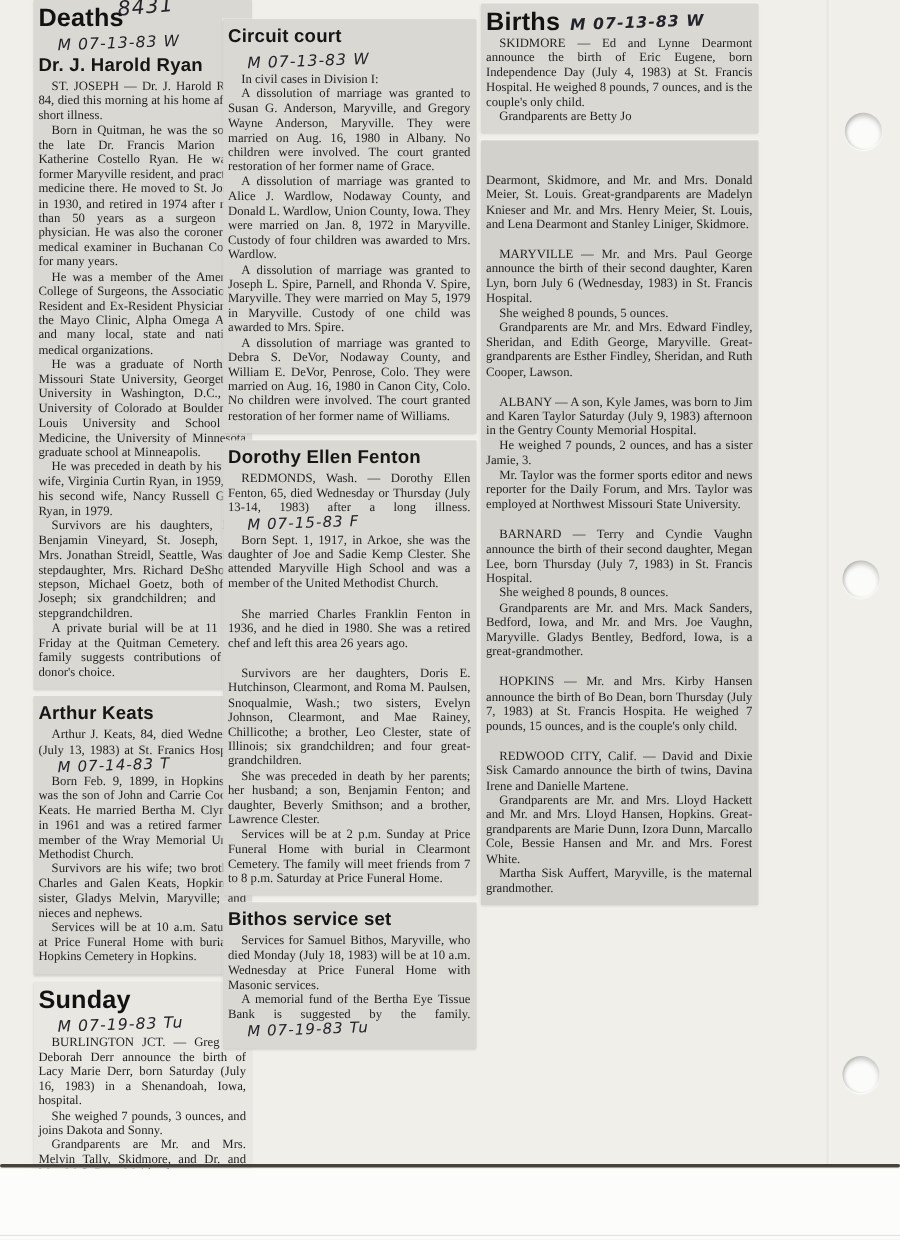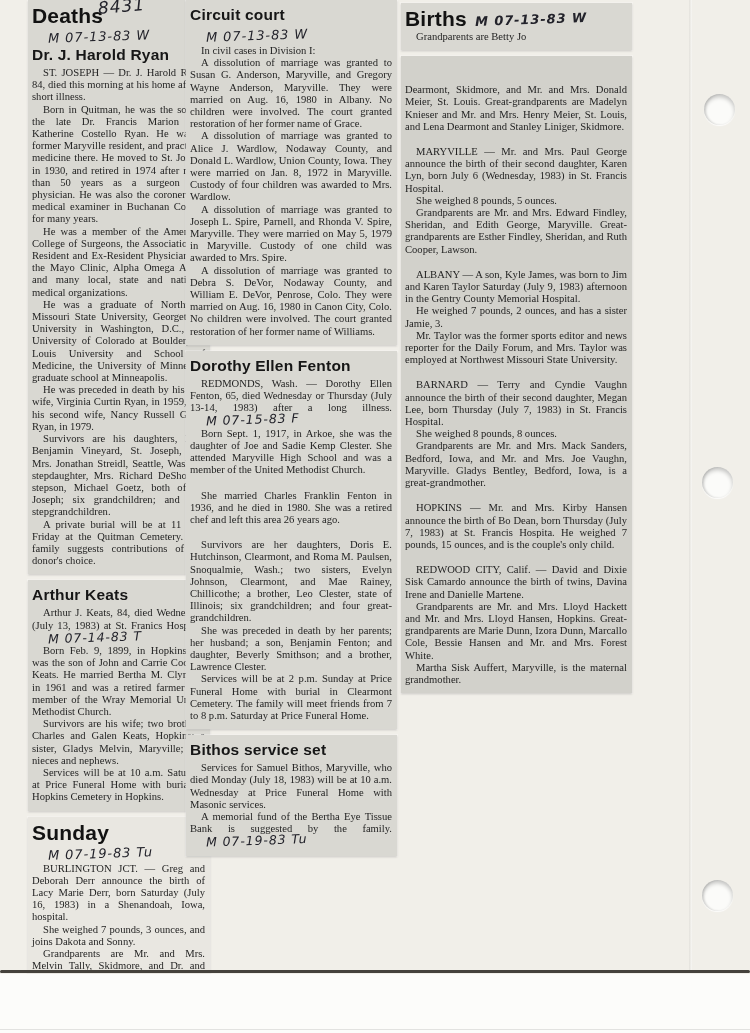--- a/index.html
+++ b/index.html
@@ -23,21 +23,21 @@
   .crease{position:absolute;left:689px;top:0;width:3px;height:970px;
     background:linear-gradient(to right, rgba(0,0,0,0.06), rgba(255,255,255,0.5));}
   .hole{position:absolute;width:31px;height:31px;border-radius:50%;background:#fbfbf9;
     box-shadow:inset 0 3px 4px rgba(0,0,0,0.22), inset 2px 0 2px rgba(0,0,0,0.10), 0 1px 1px rgba(255,255,255,0.8);}
   .hole1{left:704px;top:94px;}
   .hole2{left:702px;top:467px;}
   .hole3{left:702px;top:880px;}
 
   .col{position:absolute;}
   #col-left{left:0;top:0;width:182px;padding-left:28px;}
-  #col-mid{left:186px;top:0;width:211px;}
+  #col-mid{left:186px;top:16px;width:211px;}
   #col-right{left:401px;top:3px;width:231px;}
 
   .clip{
     background:var(--clip-bg);
     color:var(--ink);
     padding:4px 5px 7px 4px;
     margin-bottom:6px;
     box-shadow:0 1px 2px rgba(0,0,0,0.18), 0 0 0 1px rgba(255,255,255,0.35);
   }
   .clip.light{background:var(--clip-bg-light);}
@@ -124,20 +124,21 @@
     <div class="clip">
         <div class="headline"><span>Bithos service set</span></div>
         <p class="para"><span>Services for Samuel Bithos, Maryville, who died Monday (July 18, 1983) will be at 10 a.m. Wednesday at Price Funeral Home with Masonic services.</span></p>
         <p class="para"><span>A memorial fund of the Bertha Eye Tissue Bank is suggested by the family.</span><span class="hw hw-inline">M 07-19-83 Tu</span></p>
       </div>
   </div>
 
   <div class="col" id="col-right">
     <div class="clip">
         <div class="sechead"><span>Births</span><span class="hw hw-after-head">M 07-13-83 W</span></div>
+        <p class="para"><span>SKIDMORE — Ed and Lynne Dearmont announce the birth of Eric Eugene, born Independence Day (July 4, 1983) at St. Francis Hospital. He weighed 8 pounds, 7 ounces, and is the couple's only child.</span></p>
         <p class="para"><span>Grandparents are Betty Jo</span></p>
       </div>
     <div class="clip dark">
         <p class="para noindent"><span>Dearmont, Skidmore, and Mr. and Mrs. Donald Meier, St. Louis. Great-grandparents are Madelyn Knieser and Mr. and Mrs. Henry Meier, St. Louis, and Lena Dearmont and Stanley Liniger, Skidmore.</span></p>
         <p class="para gap"><span>MARYVILLE — Mr. and Mrs. Paul George announce the birth of their second daughter, Karen Lyn, born July 6 (Wednesday, 1983) in St. Francis Hospital.</span></p>
         <p class="para"><span>She weighed 8 pounds, 5 ounces.</span></p>
         <p class="para"><span>Grandparents are Mr. and Mrs. Edward Findley, Sheridan, and Edith George, Maryville. Great-grandparents are Esther Findley, Sheridan, and Ruth Cooper, Lawson.</span></p>
         <p class="para gap"><span>ALBANY — A son, Kyle James, was born to Jim and Karen Taylor Saturday (July 9, 1983) afternoon in the Gentry County Memorial Hospital.</span></p>
         <p class="para"><span>He weighed 7 pounds, 2 ounces, and has a sister Jamie, 3.</span></p>
         <p class="para"><span>Mr. Taylor was the former sports editor and news reporter for the Daily Forum, and Mrs. Taylor was employed at Northwest Missouri State University.</span></p>

